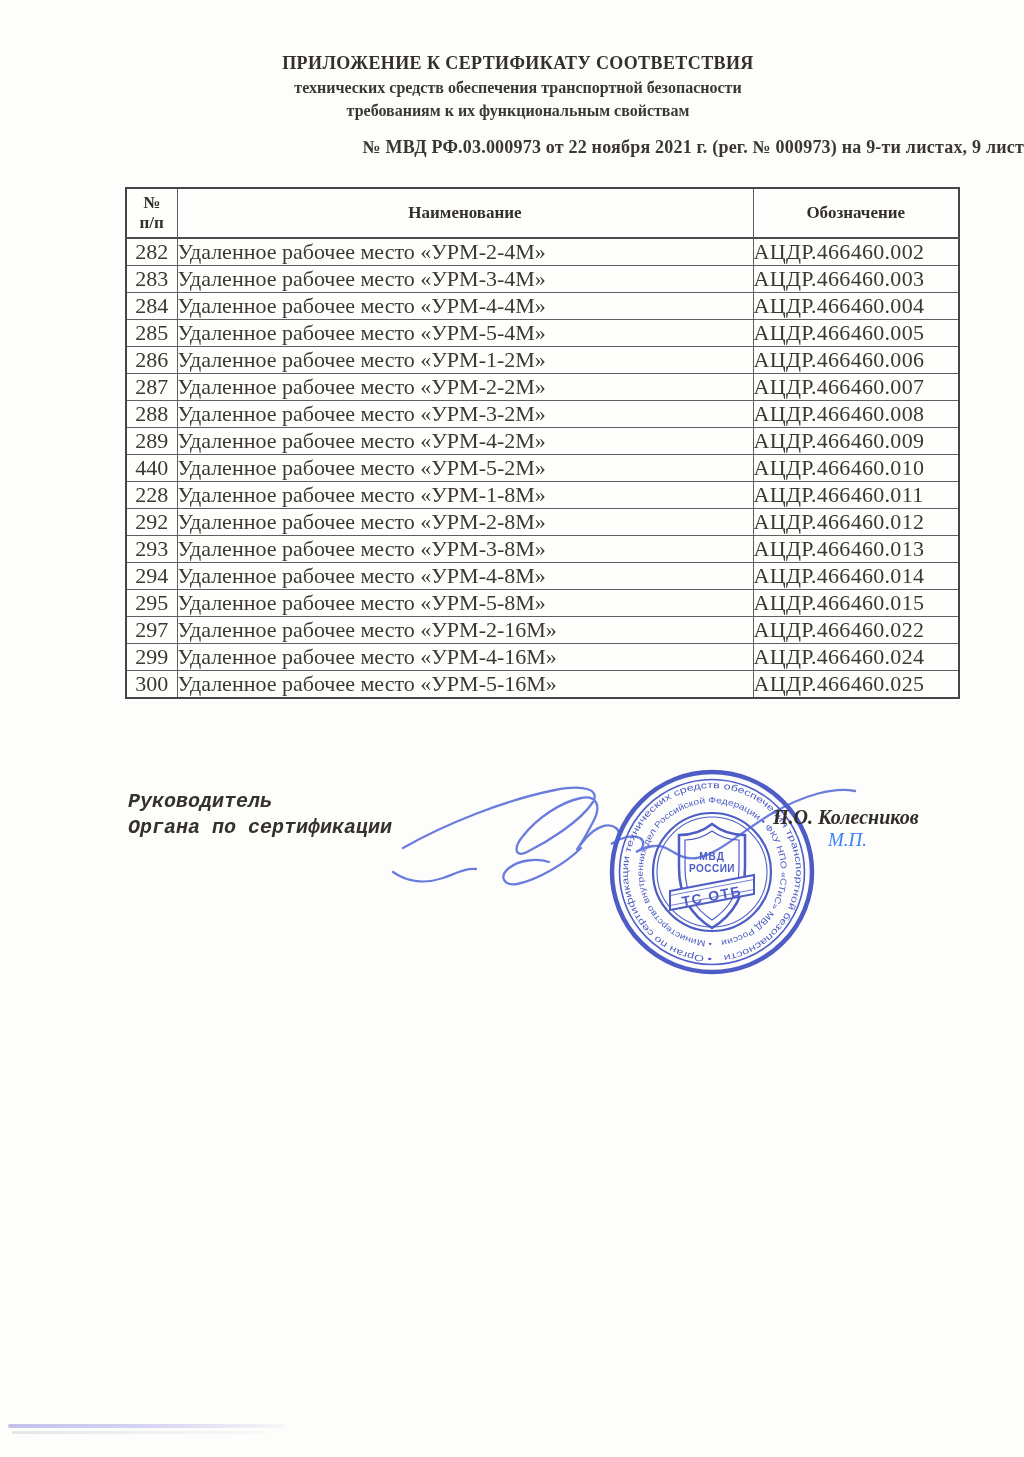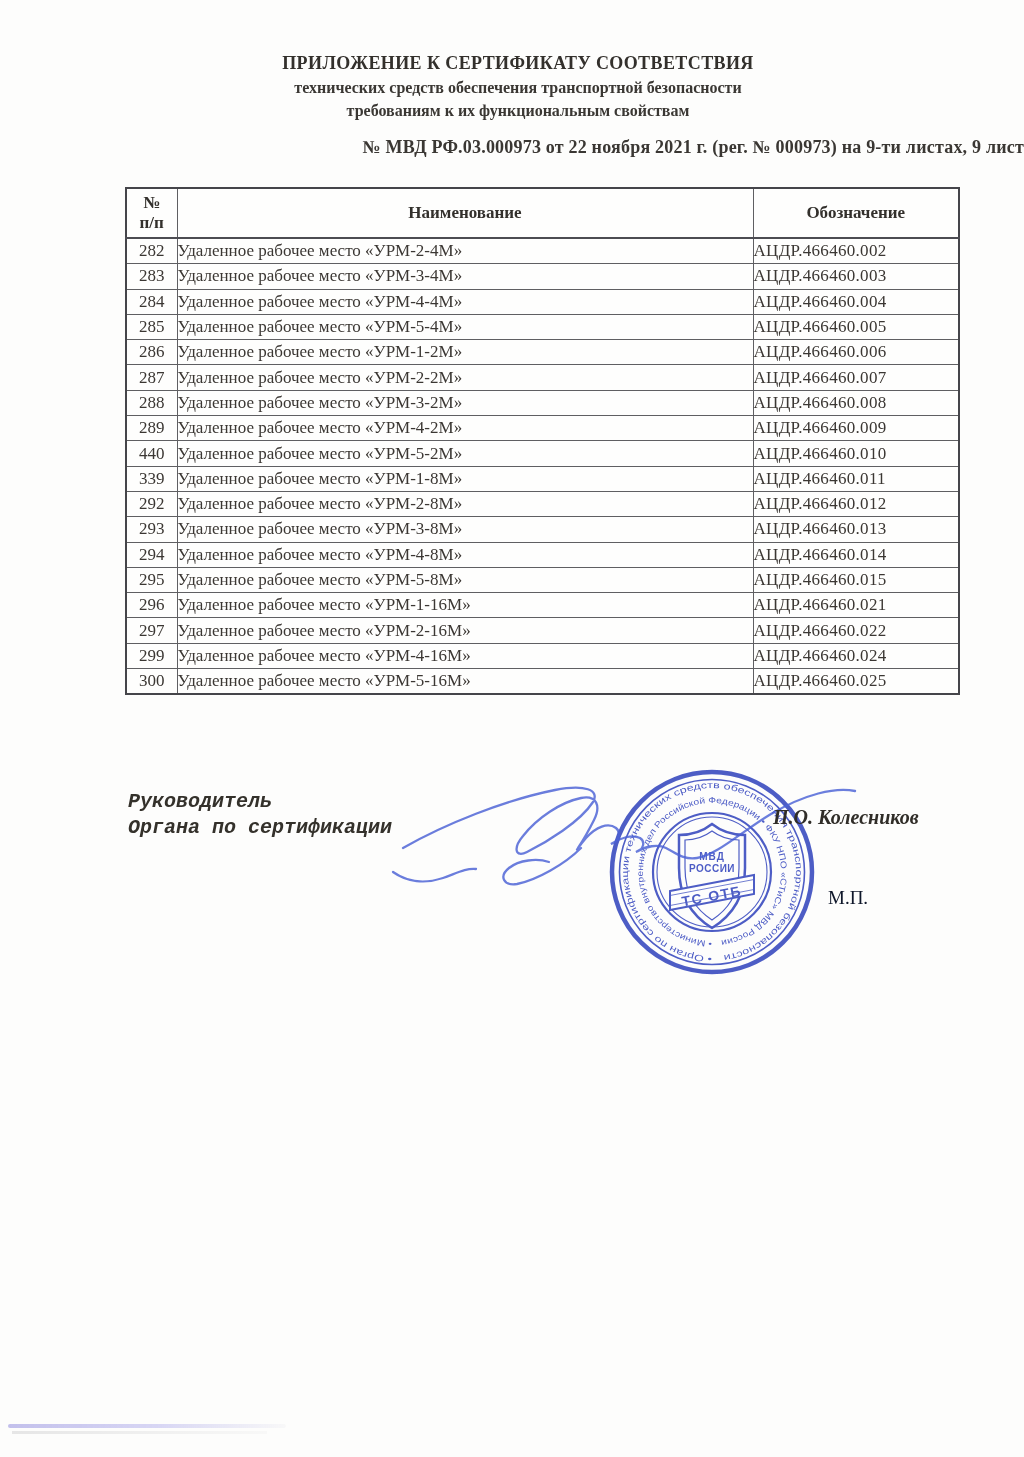--- a/index.html
+++ b/index.html
@@ -14,31 +14,31 @@
            font-weight:bold;font-size:18px;color:#3a3733;letter-spacing:.2px;}
 
   
   table.items{position:absolute;top:187px;left:125px;width:833px;border-collapse:collapse;
               table-layout:fixed;background:#fefefd;}
   table.items col.c1{width:51px;} table.items col.c2{width:576px;} table.items col.c3{width:206px;}
   table.items th, table.items td{border:1px solid #5f5f62;}
   table.items{border:2px solid #45454a;}
   table.items th{height:46px;font-weight:bold;font-size:17px;line-height:20px;
                  text-align:center;vertical-align:middle;color:#33302c;border-bottom:2px solid #4c4c52;}
-  table.items td{height:24.3px;font-size:17px;color:#3b3733;vertical-align:middle;padding:0;}
+  table.items td{height:24.3px;font-size:22px;color:#3b3733;vertical-align:middle;padding:0;}
   td.num{text-align:center;}
   td.name{padding-left:9px;}
   td.code{padding-left:13px;letter-spacing:.3px;}
 
   
   .role{position:absolute;left:128px;top:789px;font-weight:bold;font-style:italic;
         font-size:20px;line-height:26px;color:#34312b;font-family:Liberation Mono, monospace;}
   .signer{position:absolute;left:773px;top:806px;font-weight:bold;font-style:italic;
           font-size:20px;color:#302d28;z-index:5;}
-  .mp{position:absolute;left:828px;top:887px;font-size:19px;color:#0f172a;z-index:5;}
+  .mp{position:absolute;left:828px;top:829px;font-style:italic;font-size:19px;color:#3b82f6;z-index:5;}
 
   .stamp{position:absolute;left:606px;top:766px;width:212px;height:212px;opacity:.9;z-index:2;}
   .sig{position:absolute;left:385px;top:772px;width:480px;height:130px;z-index:3;}
 
   
   .art1{position:absolute;left:8px;top:1424px;width:278px;height:4px;border-radius:2px;
         background:linear-gradient(90deg,rgba(99,92,210,.38),rgba(124,118,224,.28) 55%,rgba(160,160,185,.05));
         filter:blur(.4px);}
   .art2{position:absolute;left:12px;top:1431px;width:255px;height:3px;
         background:linear-gradient(90deg,rgba(110,110,115,.16),rgba(130,130,135,.04));}
@@ -112,21 +112,21 @@
       <td class="num">289</td>
       <td class="name">Удаленное рабочее место «УРМ-4-2М»</td>
       <td class="code">АЦДР.466460.009</td>
     </tr>
         <tr>
       <td class="num">440</td>
       <td class="name">Удаленное рабочее место «УРМ-5-2М»</td>
       <td class="code">АЦДР.466460.010</td>
     </tr>
         <tr>
-      <td class="num">339</td>
+      <td class="num">228</td>
       <td class="name">Удаленное рабочее место «УРМ-1-8М»</td>
       <td class="code">АЦДР.466460.011</td>
     </tr>
         <tr>
       <td class="num">292</td>
       <td class="name">Удаленное рабочее место «УРМ-2-8М»</td>
       <td class="code">АЦДР.466460.012</td>
     </tr>
         <tr>
       <td class="num">293</td>
@@ -135,25 +135,20 @@
     </tr>
         <tr>
       <td class="num">294</td>
       <td class="name">Удаленное рабочее место «УРМ-4-8М»</td>
       <td class="code">АЦДР.466460.014</td>
     </tr>
         <tr>
       <td class="num">295</td>
       <td class="name">Удаленное рабочее место «УРМ-5-8М»</td>
       <td class="code">АЦДР.466460.015</td>
-    </tr>
-        <tr>
-      <td class="num">296</td>
-      <td class="name">Удаленное рабочее место «УРМ-1-16М»</td>
-      <td class="code">АЦДР.466460.021</td>
     </tr>
         <tr>
       <td class="num">297</td>
       <td class="name">Удаленное рабочее место «УРМ-2-16М»</td>
       <td class="code">АЦДР.466460.022</td>
     </tr>
         <tr>
       <td class="num">299</td>
       <td class="name">Удаленное рабочее место «УРМ-4-16М»</td>
       <td class="code">АЦДР.466460.024</td>

